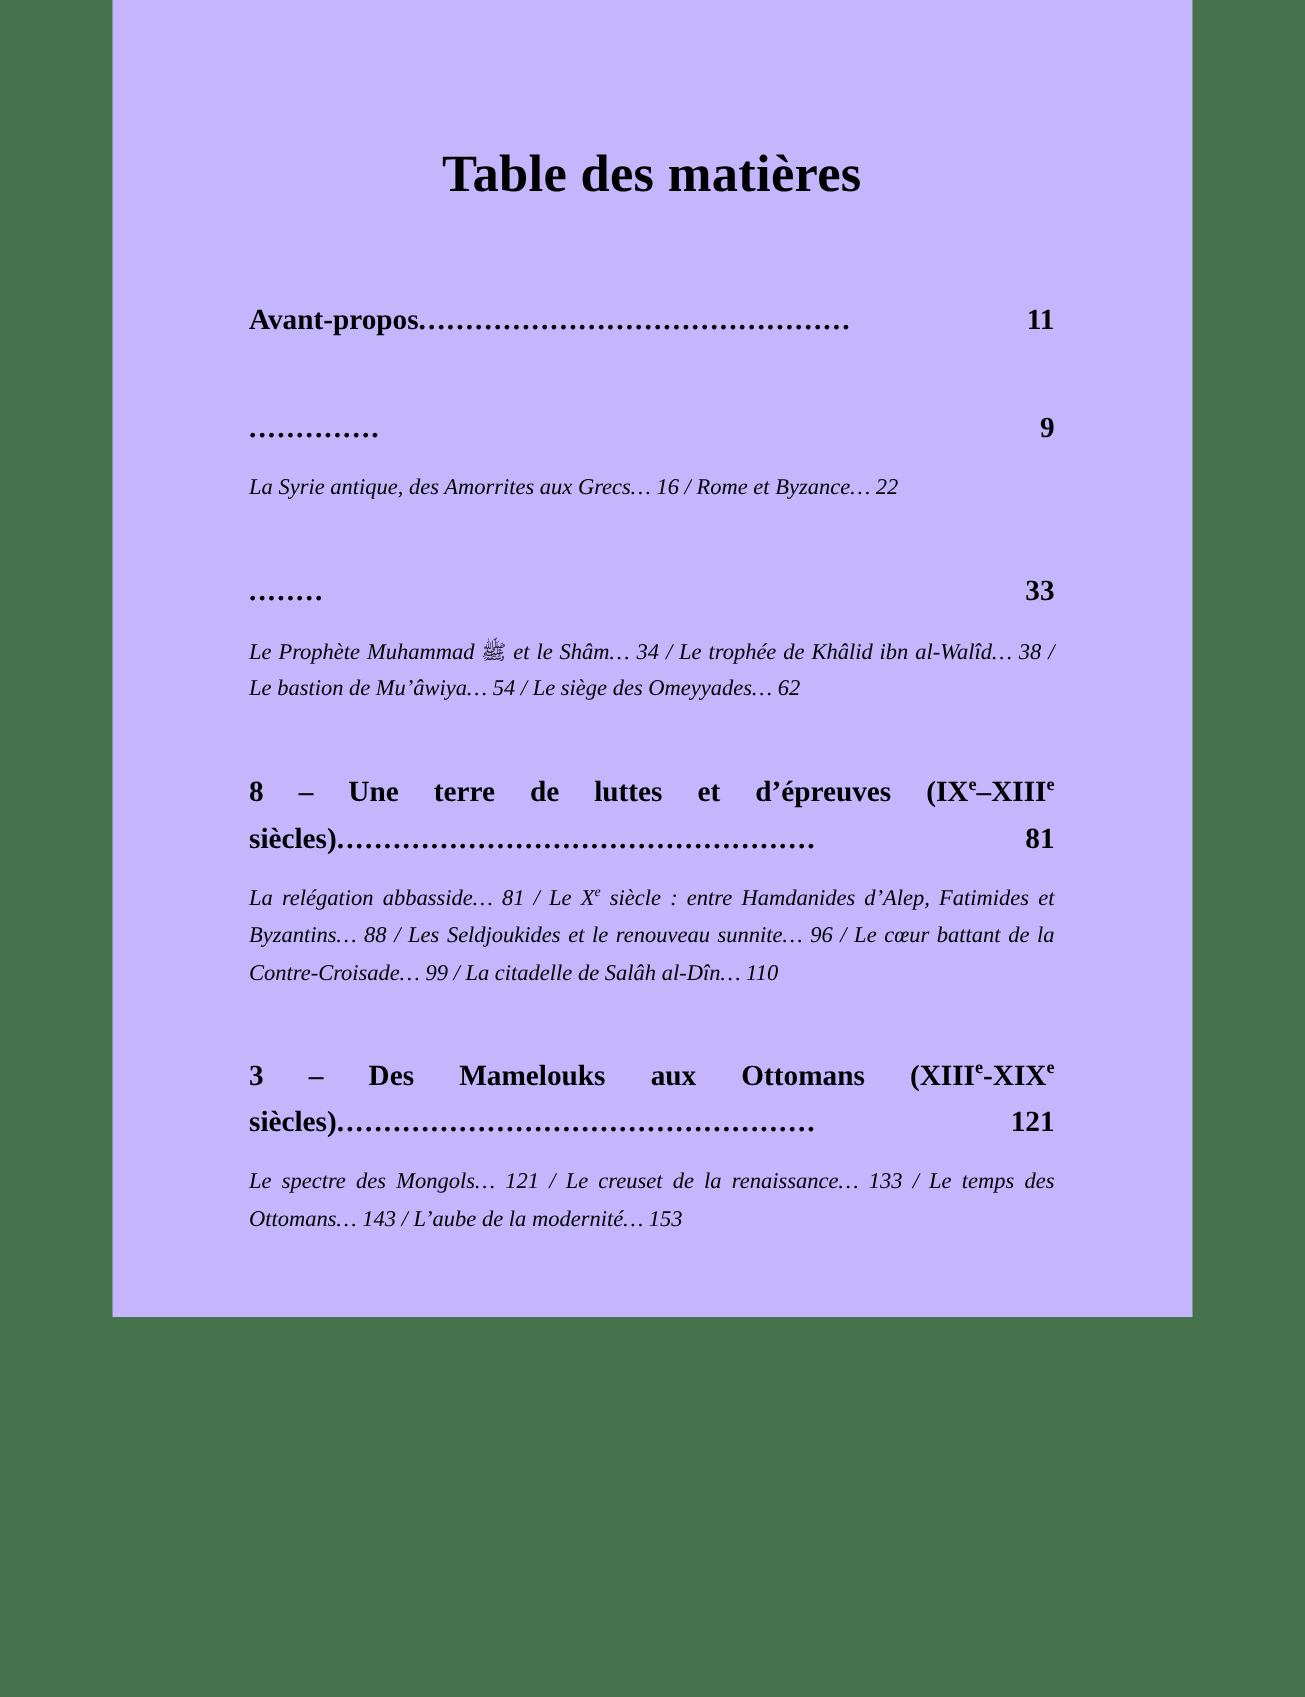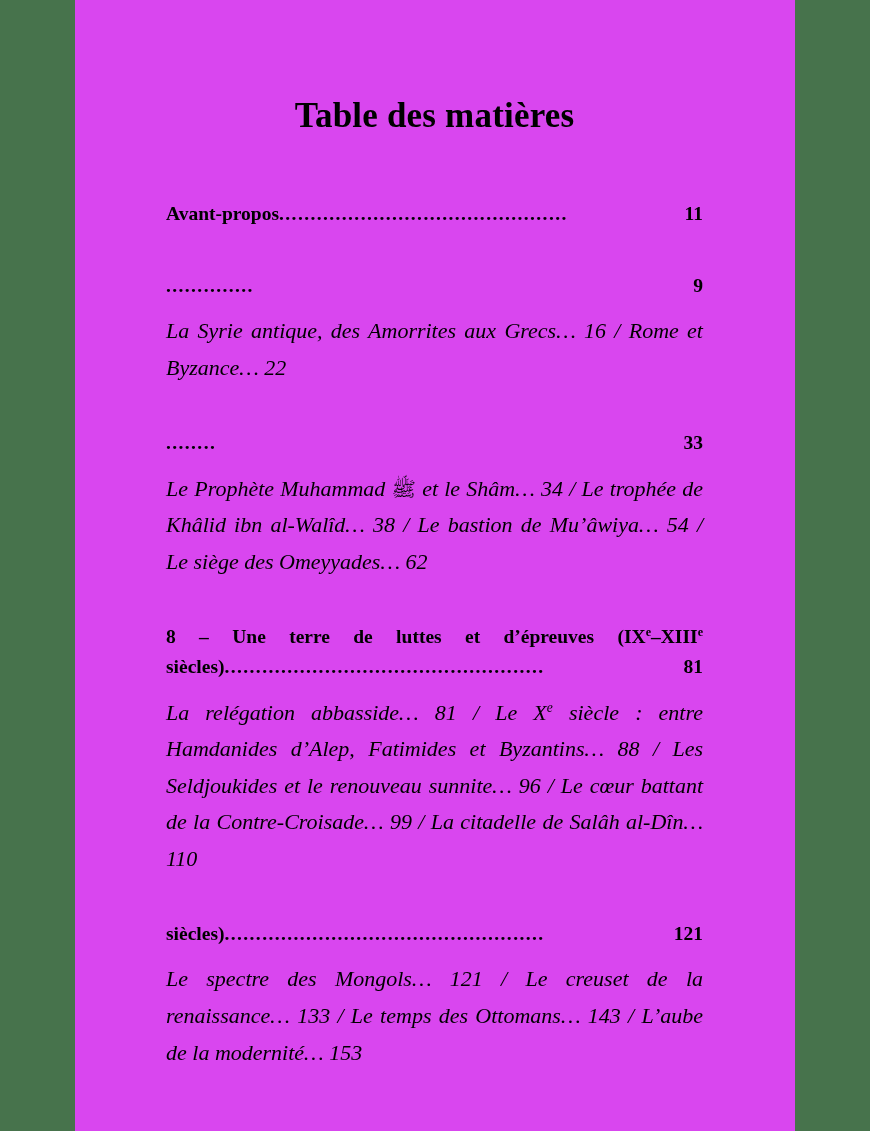--- a/index.html
+++ b/index.html
@@ -12,22 +12,22 @@
     background: #47734c;
     font-family: "Liberation Serif", "DejaVu Serif", serif;
     overflow: hidden;
   }
 
   .page {
     position: absolute;
     left: 75px;
     top: 0;
     width: 720px;
-    height: 1131px;
-    background: #d946ef;
+    height: 878px;
+    background: #c4b5fd;
     box-sizing: border-box;
   }
 
   .content {
     position: absolute;
     left: 91px;       
     top: 0;
     width: 537px;     
   }
 
@@ -84,21 +84,21 @@
     font-weight: bold;
     margin-right: 3px;
   }
   .leader-page {
     flex: 0 0 auto;
     white-space: nowrap;
     padding-left: 5px;
   }
 
   .entry-sub {
-    font-size: 22px;
+    font-size: 15px;
     font-style: italic;
     color: #000000;
     line-height: 1.66;
     text-align: justify;
     margin: 12px 0 0 0;
   }
 
   sup {
     font-size: 0.62em;
     vertical-align: super;
@@ -155,20 +155,21 @@
         <div class="leader-row">
           <span class="leader-label">siècles)</span>
           <span class="leader-dots">...................................................</span>
           <span class="leader-page">81</span>
         </div>
       </div>
       <p class="entry-sub"><span>La relégation abbasside… 81 / Le X</span><sup>e</sup><span> siècle : entre Hamdanides d’Alep, Fatimides et Byzantins… 88 / Les Seldjoukides et le renouveau sunnite… 96 / Le cœur battant de la Contre-Croisade… 99 / La citadelle de Salâh al-Dîn… 110</span></p>
     </div>
 
     <div class="entry">
+      <div class="entry-head"><span>3 – Des Mamelouks aux Ottomans (XIII</span><sup>e</sup><span>-XIX</span><sup>e</sup></div>
       <div class="entry-head nowrap">
         <div class="leader-row">
           <span class="leader-label">siècles)</span>
           <span class="leader-dots">...................................................</span>
           <span class="leader-page">121</span>
         </div>
       </div>
       <p class="entry-sub">Le spectre des Mongols… 121 / Le creuset de la renaissance… 133 / Le temps des Ottomans… 143 / L’aube de la modernité… 153</p>
     </div>
 

